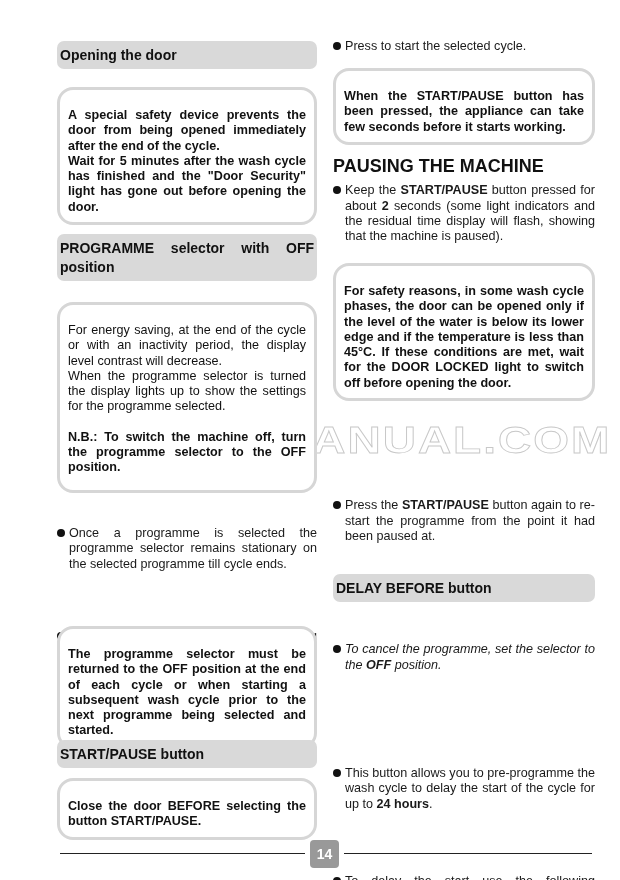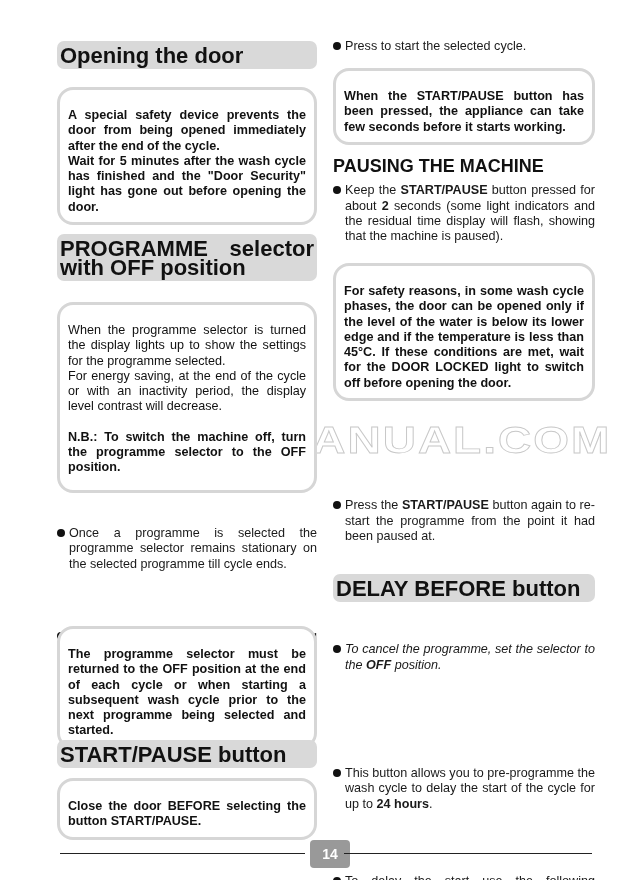--- a/index.html
+++ b/index.html
@@ -4,21 +4,21 @@
 <style>
   html, body { margin: 0; padding: 0; background: #ffffff; }
   body { width: 620px; height: 880px; position: relative; overflow: hidden;
          font-family: "Liberation Sans", sans-serif; color: #1a1a1a; }
   .col { position: absolute; top: 0; }
   .col-left { left: 57px; width: 260px; }
   .col-right { left: 333px; width: 262px; }
   .abs { position: absolute; left: 0; right: 0; }
   .heading-bar {
     background: #d9d9d9; border-radius: 7px;
-    font-weight: bold; font-size: 22px; line-height: 19px;
+    font-weight: bold; font-size: 14px; line-height: 19px;
     padding: 5px 3px 4px 3px; text-align: justify; text-align-last: left;
     color: #111;
   }
   .note-box {
     border: 3px solid #d6d6d6; border-radius: 16px;
     background: #fff; padding: 18px 8px 7px 8px;
     font-size: 12.6px; line-height: 15.3px; text-align: justify;
     text-align-last: left; font-weight: bold; color: #111;
   }
   .note-box.normal { font-weight: normal; }
@@ -29,21 +29,21 @@
     font-size: 12.6px; line-height: 15.3px; text-align: justify; text-align-last: left;
   }
   .bullet .dot {
     position: absolute; left: 0; top: 3px; width: 8px; height: 8px;
     border-radius: 50%; background: #111;
   }
   .subhead { font-weight: bold; font-size: 18px; line-height: 15px; color: #111; }
   b { font-weight: bold; }
   .footer-line { position: absolute; top: 853px; height: 1px; background: #222; }
   .page-num {
-    position: absolute; left: 310px; top: 840px; width: 40px; height: 28px;
+    position: absolute; left: 310px; top: 840px; width: 29px; height: 28px;
     background: #999999; border-radius: 4px; color: #fff; font-weight: bold;
     font-size: 14px; line-height: 28px; text-align: center;
   }
   .watermark {
     position: absolute; left: 58px; top: 418px; font-size: 46px; font-weight: bold;
     letter-spacing: 2px; color: transparent; -webkit-text-stroke: 1px #c8c8c8;
     pointer-events: none; white-space: nowrap; transform: scaleY(0.82); transform-origin: top left;
   }
 </style>
 </head>
@@ -56,22 +56,22 @@
   <div class="abs heading-bar" style="top:41px;">Opening the door</div>
 
   <div class="abs note-box" style="top:87px;">
     <p>A special safety device prevents the door from being opened immediately after the end of the cycle.</p>
     <p>Wait for 5 minutes after the wash cycle has finished and the "Door Security" light has gone out before opening the door.</p>
   </div>
 
   <div class="abs heading-bar" style="top:234px;">PROGRAMME selector with OFF position</div>
 
   <div class="abs note-box normal" style="top:302px; padding-bottom:14px;">
+    <p>For energy saving, at the end of the cycle or with an inactivity period, the display level contrast will decrease.</p>
     <p>When the programme selector is turned the display lights up to show the settings for the programme selected.</p>
-    <p>For energy saving, at the end of the cycle or with an inactivity period, the display level contrast will decrease.</p>
     <div class="para-gap"></div>
     <p style="font-weight:bold;">N.B.: To switch the machine off, turn the programme selector to the OFF position.</p>
   </div>
 
 
   <div class="abs bullet" style="top:526px;">
     <span class="dot"></span><span>Once a programme is selected the programme selector remains stationary on the selected programme till cycle ends.</span>
   </div>
 
   <div class="abs bullet" style="top:583px;">

